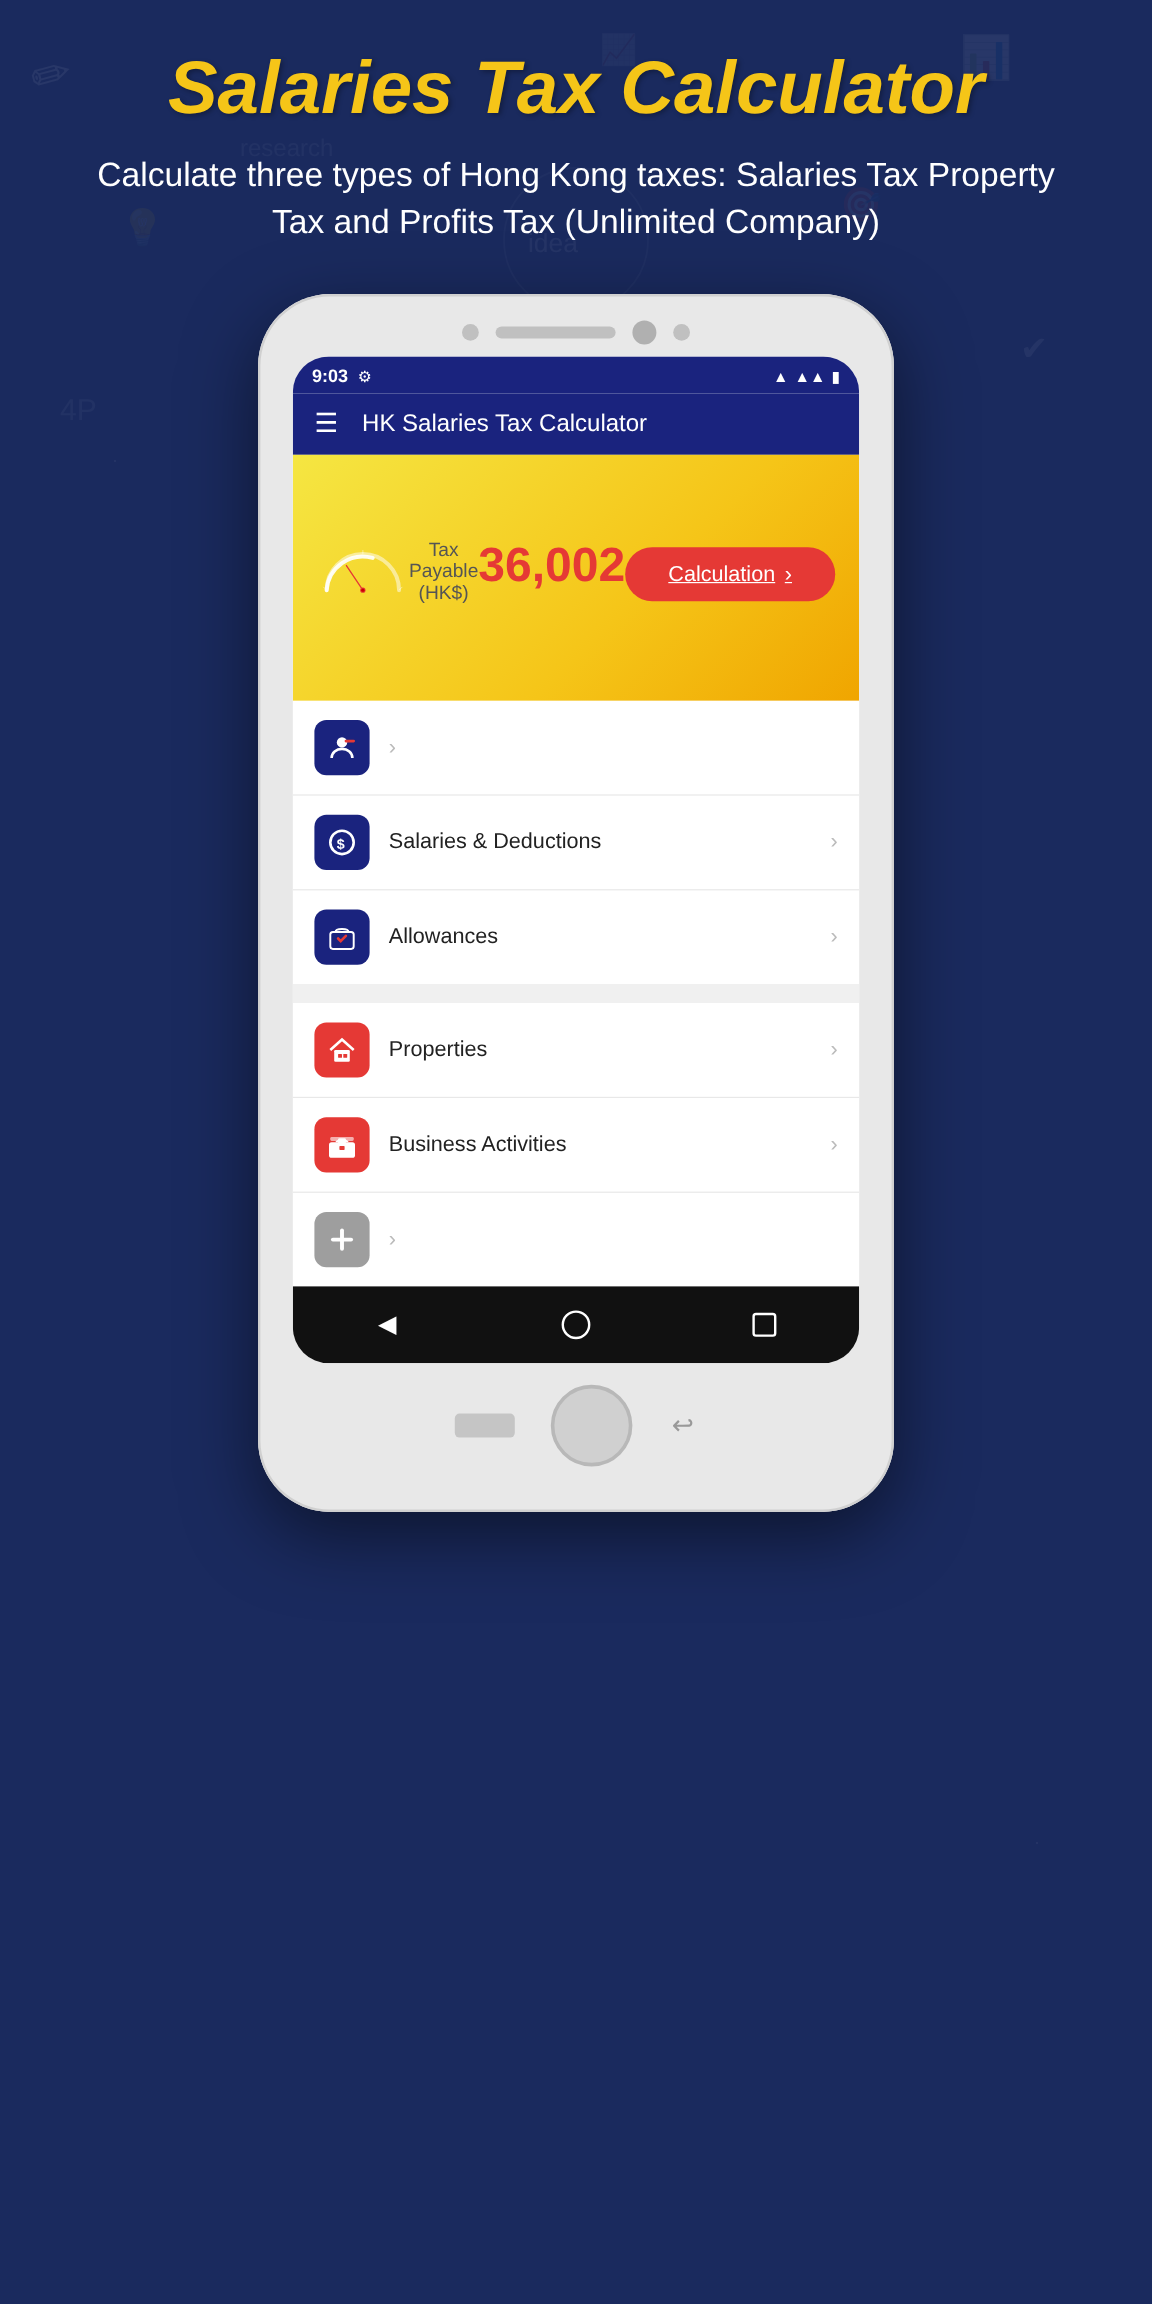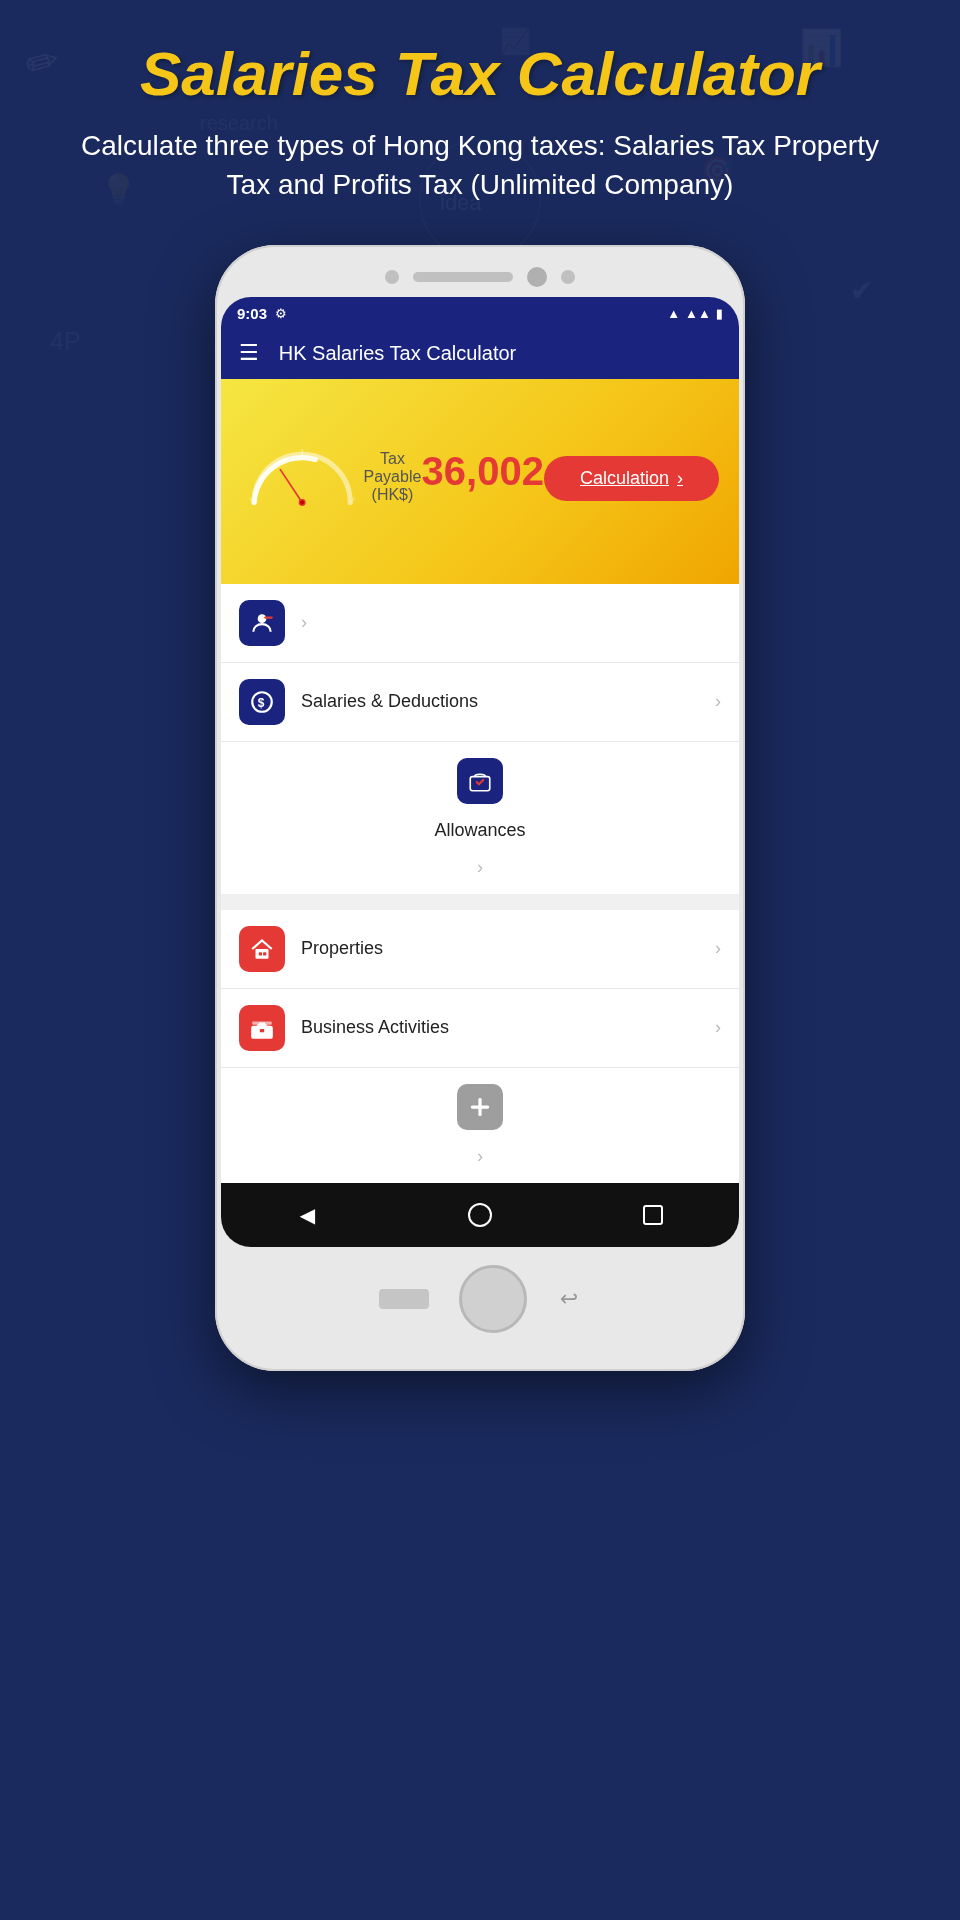--- a/index.html
+++ b/index.html
@@ -55,21 +55,21 @@
       align-items: flex-start;
       padding-top: 10px;
       position: relative;
       z-index: 2;
     }
 
     .phone-outer {
       width: 530px;
       background: #e8e8e8;
       border-radius: 60px;
-      padding: 22px 6px 30px;
+      padding: 22px 29px 30px;
       box-shadow: 0 20px 60px rgba(0,0,0,0.5), inset 0 0 0 2px #d0d0d0;
       position: relative;
     }
 
     
     .phone-top-bar {
       display: flex;
       justify-content: center;
       align-items: center;
       gap: 14px;
@@ -218,21 +218,20 @@
       display: flex;
       align-items: center;
       padding: 16px 18px;
       border-bottom: 1px solid #e8e8e8;
       cursor: pointer;
       gap: 16px;
     }
 
     .menu-item:last-child {
       border-bottom: none;
-      flex-direction: column;
     }
 
     .menu-icon-box {
       width: 46px;
       height: 46px;
       border-radius: 10px;
       display: flex;
       align-items: center;
       justify-content: center;
       flex-shrink: 0;

